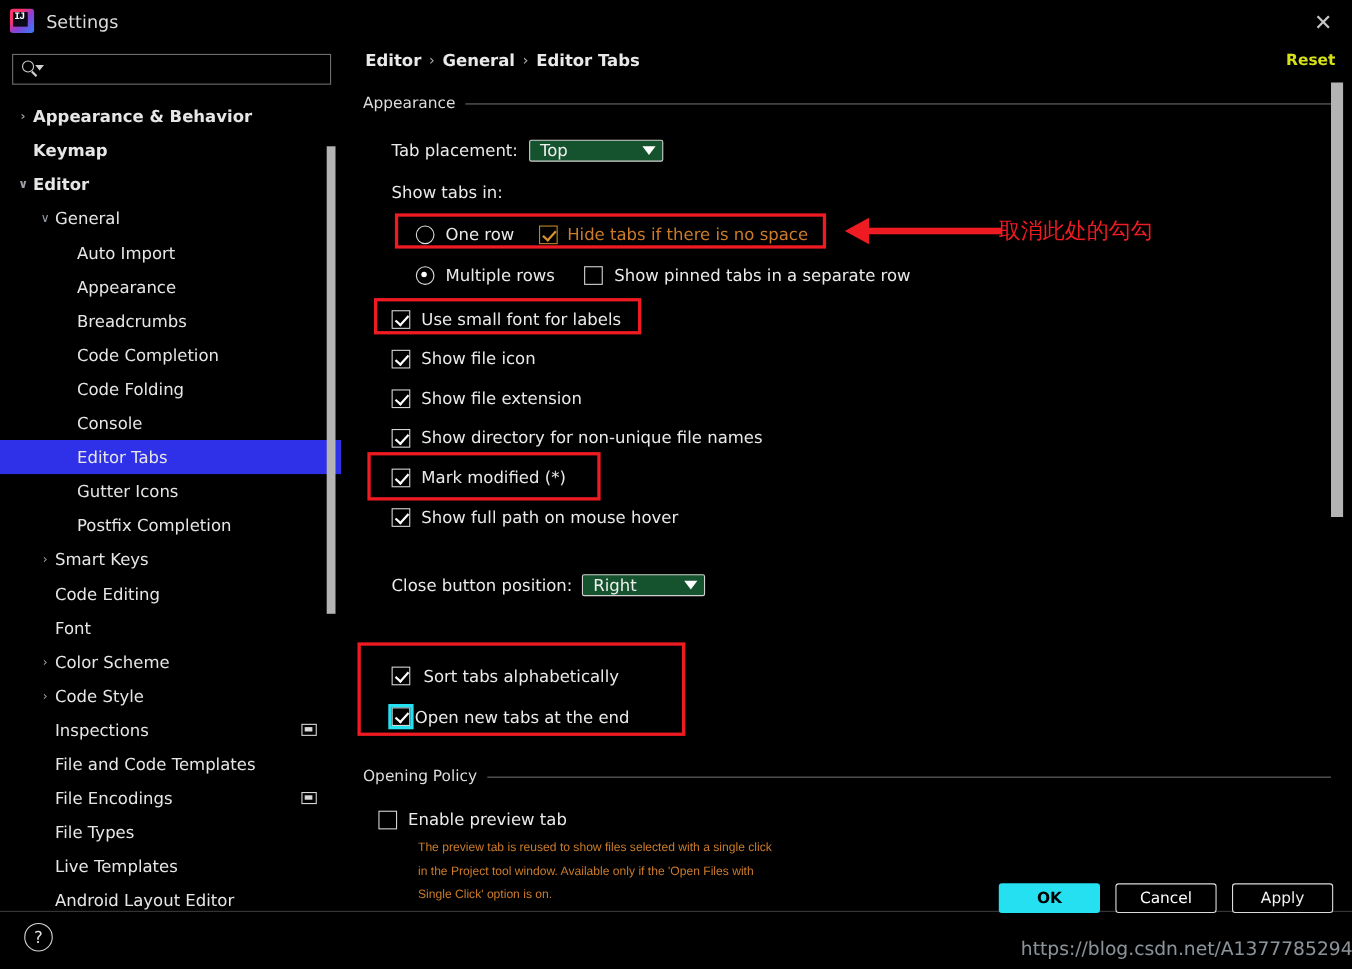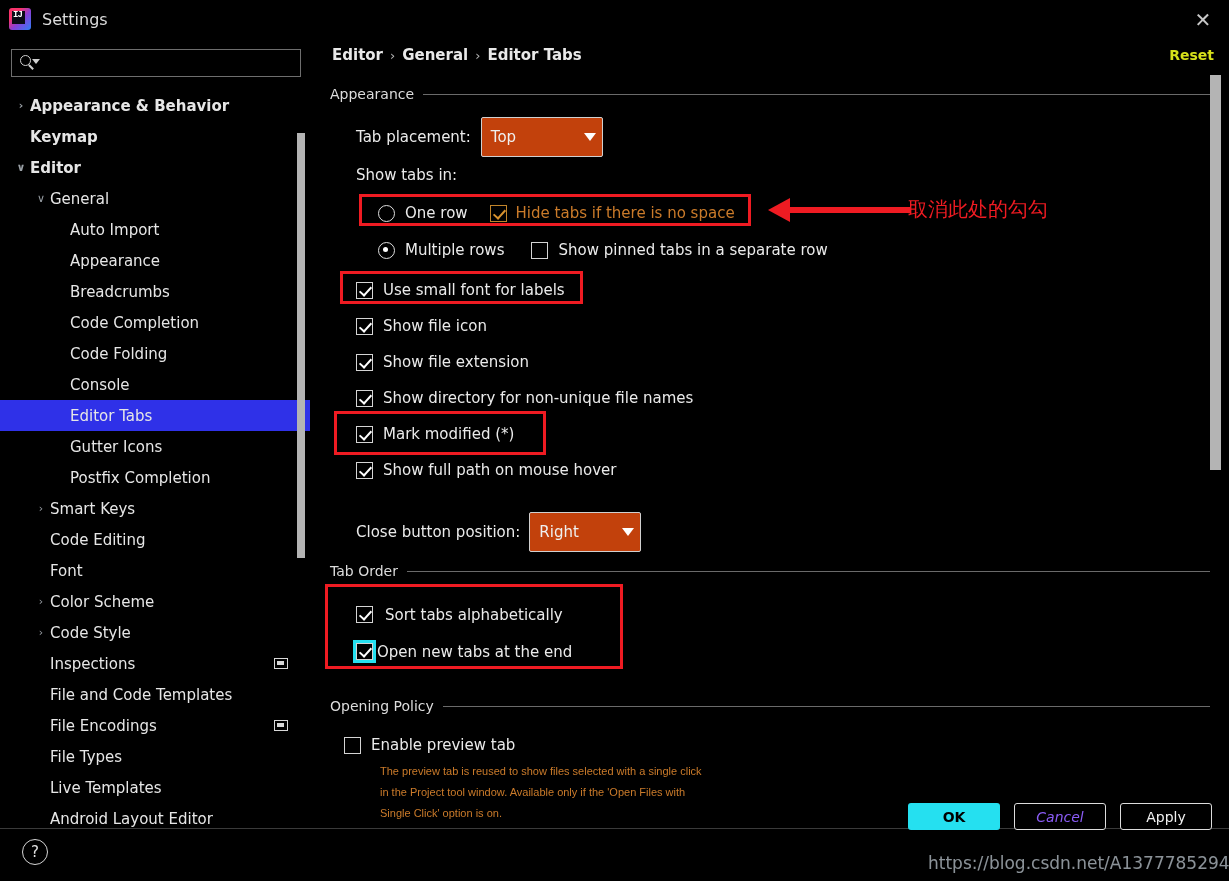--- a/index.html
+++ b/index.html
@@ -158,21 +158,21 @@
   .rb {
     width: 17px; height: 17px; border: 1.8px solid #e0e0e0;
     border-radius: 50%; background: #000; position: relative; flex: none; cursor: pointer;
   }
   .rb.selected::after {
     content: ""; position: absolute; left: 4px; top: 4px;
     width: 5px; height: 5px; border-radius: 50%; background: #ffffff;
   }
 
   .combo {
-    height: 40px; border: 1px solid #d0d0d0; background: #c2410c;
+    height: 20px; border: 1px solid #d0d0d0; background: #14532d;
     display: inline-flex; align-items: center; justify-content: space-between;
     padding: 0 6px 0 9px; cursor: pointer; border-radius: 2px;
     font-size: 15px; color: #f0f0f0;
     font-family: "DejaVu Sans", sans-serif;
   }
   .combo .arw {
     margin-left: 18px; width: 0; height: 0;
     border-left: 6px solid transparent; border-right: 6px solid transparent;
     border-top: 8px solid #ffffff;
   }
@@ -220,23 +220,22 @@
     position: absolute; top: 803px; height: 27px;
     display: flex; align-items: center; justify-content: center;
     font-size: 14px; cursor: pointer; border-radius: 3px;
     font-family: "DejaVu Sans", sans-serif;
   }
   .btn-ok {
     left: 908px; width: 92px; background: #25e0f0; color: #000000; font-weight: bold;
     border: none;
   }
   .btn-cancel {
-    left: 1014px; width: 92px; background: #000000; color: #8b5cf6;
+    left: 1014px; width: 92px; background: #000000; color: #ffffff;
     border: 1.5px solid #dcdcdc;
-    font-style: italic;
   }
   .btn-apply {
     left: 1120px; width: 92px; background: #000000; color: #f0f0f0;
     border: 1.5px solid #dcdcdc;
   }
   .watermark {
     position: absolute; left: 928px; top: 853px;
     color: rgba(225,235,245,0.62); font-size: 17px; letter-spacing: 0px;
     font-family: "DejaVu Sans", sans-serif; pointer-events: none;
   }
@@ -485,26 +484,20 @@
     </div>
 
   <div class="row" style="position:absolute; left:36px; top:455px;margin-top:24px;">
     <span class="lbl">Close button position:</span>
     <span class="combo" style="margin-left:9px; width:112px;">
       <span>Right</span>
       <span class="arw"></span>
     </span>
   </div>
 
-  <div class="group" style="top:525px;">
-    <div class="group-head">
-      <span>Tab Order</span>
-      <span class="group-line"></span>
-    </div>
-  </div>
   <div id="tab-order-list" style="position:absolute; left:36px; top:558px;">
       <div class="row" style="height: 37px;">
         <span class="cb checked"></span>
         <span class="lbl" style="margin-left: 12px;">Sort tabs alphabetically</span>
       </div>
       <div class="row" style="height: 37px;">
         <span class="cb checked focus-ring"></span>
         <span class="lbl" style="margin-left: 4px;">Open new tabs at the end</span>
       </div>
     </div>

